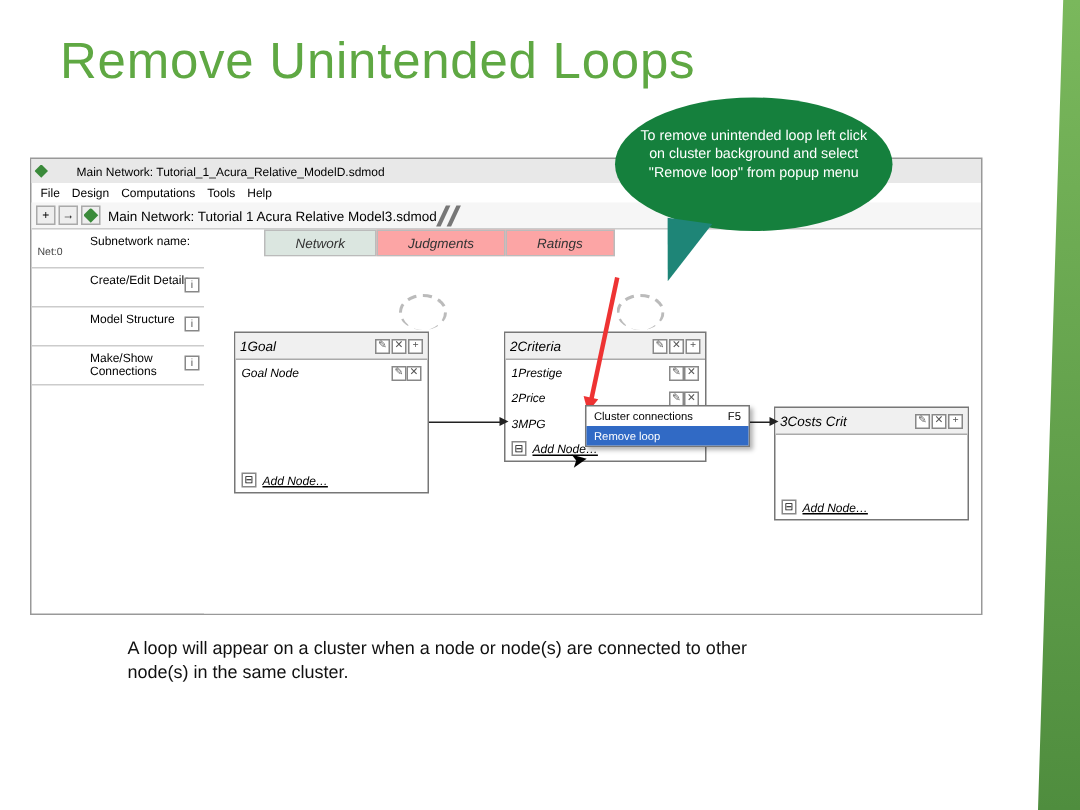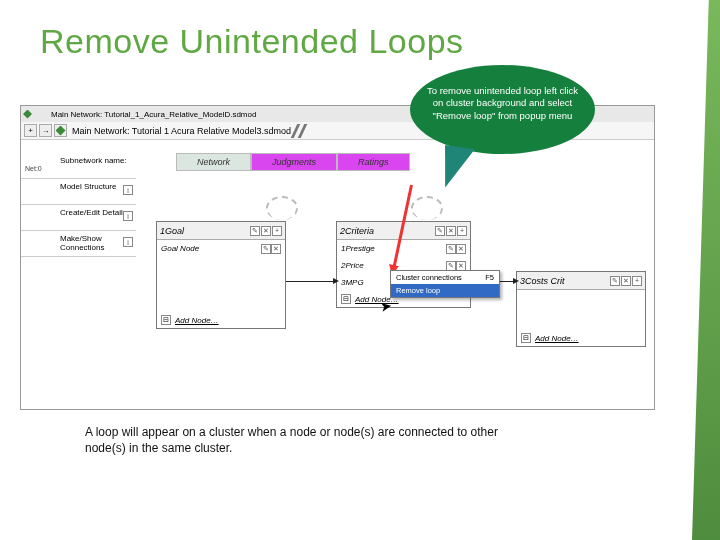--- a/index.html
+++ b/index.html
@@ -8,21 +8,21 @@
   .app { position: absolute; left: 20px; top: 105px; width: 635px; height: 305px; background: #fff; border: 1px solid #999; }
   .titlebar { height: 16px; background: #e8e8e8; display: flex; align-items: center; font-size: 8px; gap: 19px; padding-left: 2px; }
   .titlebar .icon-main { width: 9px; height: 9px; background: #3a8a3a; clip-path: polygon(50% 0,100% 50%,50% 100%,0 50%); }
   .menubar { height: 13px; display: flex; gap: 8px; font-size: 8px; padding-left: 6px; align-items: center; }
   .toolbar { height: 18px; display: flex; align-items: center; gap: 2px; padding-left: 3px; background: #f6f6f6; border-bottom: 1px solid #ccc; }
   .tb-btn { width: 13px; height: 13px; background: #eee; border: 1px solid #aaa; display:flex;align-items:center;justify-content:center;font-size:8px;line-height:1; }
   .tb-green .icon-main { width: 10px; height: 10px; background: #3a8a3a; clip-path: polygon(50% 0,100% 50%,50% 100%,0 50%); }
   .tb-title { font-size: 9px; margin-left: 3px; }
   .slash { height: 14px; width: 3px; background: #777; transform: skewX(-25deg); margin: 0 1px; }
   .tabs { position: absolute; left: 155px; top: 47px; display: flex; gap: 0; }
-  .tab { font-size: 9px; font-style: italic; color: #333; padding: 3px 20px; border: 1px solid #bbb; background: #d946ef; }
+  .tab { font-size: 9px; font-style: italic; color: #333; padding: 3px 20px; border: 1px solid #bbb; background: #fca5a5; }
   .tab.active { background: #dbe6e0; }
   .side { position: absolute; left: 0; top: 47px; width: 115px; }
   .side-row { height: 26px; border-bottom: 1px solid #ccc; font-size: 8px; padding: 3px 4px; position: relative; }
   .side-row .label { display: block; margin-left: 35px; }
   .side-row .sub { display: block; font-size: 7px; color: #444; }
   .side-ctrl { position: absolute; right: 3px; top: 6px; display: flex; gap: 2px; }
   .mini { width: 10px; height: 10px; border: 1px solid #888; background: #fff; font-size: 7px; display:flex;align-items:center;justify-content:center;line-height:1;color:#555; }
   .canvas { position: absolute; left: 115px; top: 65px; right: 0; bottom: 0; background: #fff; }
   .cluster { position: absolute; border: 1px solid #777; background: #fff; width: 135px; }
   .cluster-head { height: 18px; background: #f0f0f0; border-bottom: 1px solid #aaa; display: flex; align-items: center; padding: 0 3px; font-size: 9px; }
@@ -52,20 +52,27 @@
 
 <div class="side-green"></div>
 
 <div class="slide-title">Remove Unintended Loops</div>
 
 <div class="app">
   <div class="titlebar">
     <span class="icon-main"></span>
     <span>Main Network: Tutorial_1_Acura_Relative_ModelD.sdmod</span>
   </div>
+  <div class="menubar">
+    <span>File</span>
+    <span>Design</span>
+    <span>Computations</span>
+    <span>Tools</span>
+    <span>Help</span>
+  </div>
   <div class="toolbar">
     <div class="tb-btn">
         <span>+</span>
       </div>
     <div class="tb-btn">
         <span>→</span>
       </div>
     <div class="tb-btn tb-green">
         <span class="icon-main"></span>
       </div>
@@ -79,27 +86,27 @@
     <div class="tab">Judgments</div>
     <div class="tab">Ratings</div>
   </div>
 
   <div class="side">
     <div class="side-row">
       <span class="label">Subnetwork name:</span>
       <span class="sub">Net:0</span>
     </div>
     <div class="side-row">
-      <span class="label">Model Structure</span>
+      <span class="label">Create/Edit Details</span>
       <div class="side-ctrl">
           <div class="mini">i</div>
         </div>
     </div>
     <div class="side-row">
-      <span class="label">Create/Edit Details</span>
+      <span class="label">Model Structure</span>
       <div class="side-ctrl">
           <div class="mini">i</div>
         </div>
     </div>
     <div class="side-row">
       <span class="label">Make/Show Connections</span>
       <div class="side-ctrl">
           <div class="mini">i</div>
         </div>
     </div>

